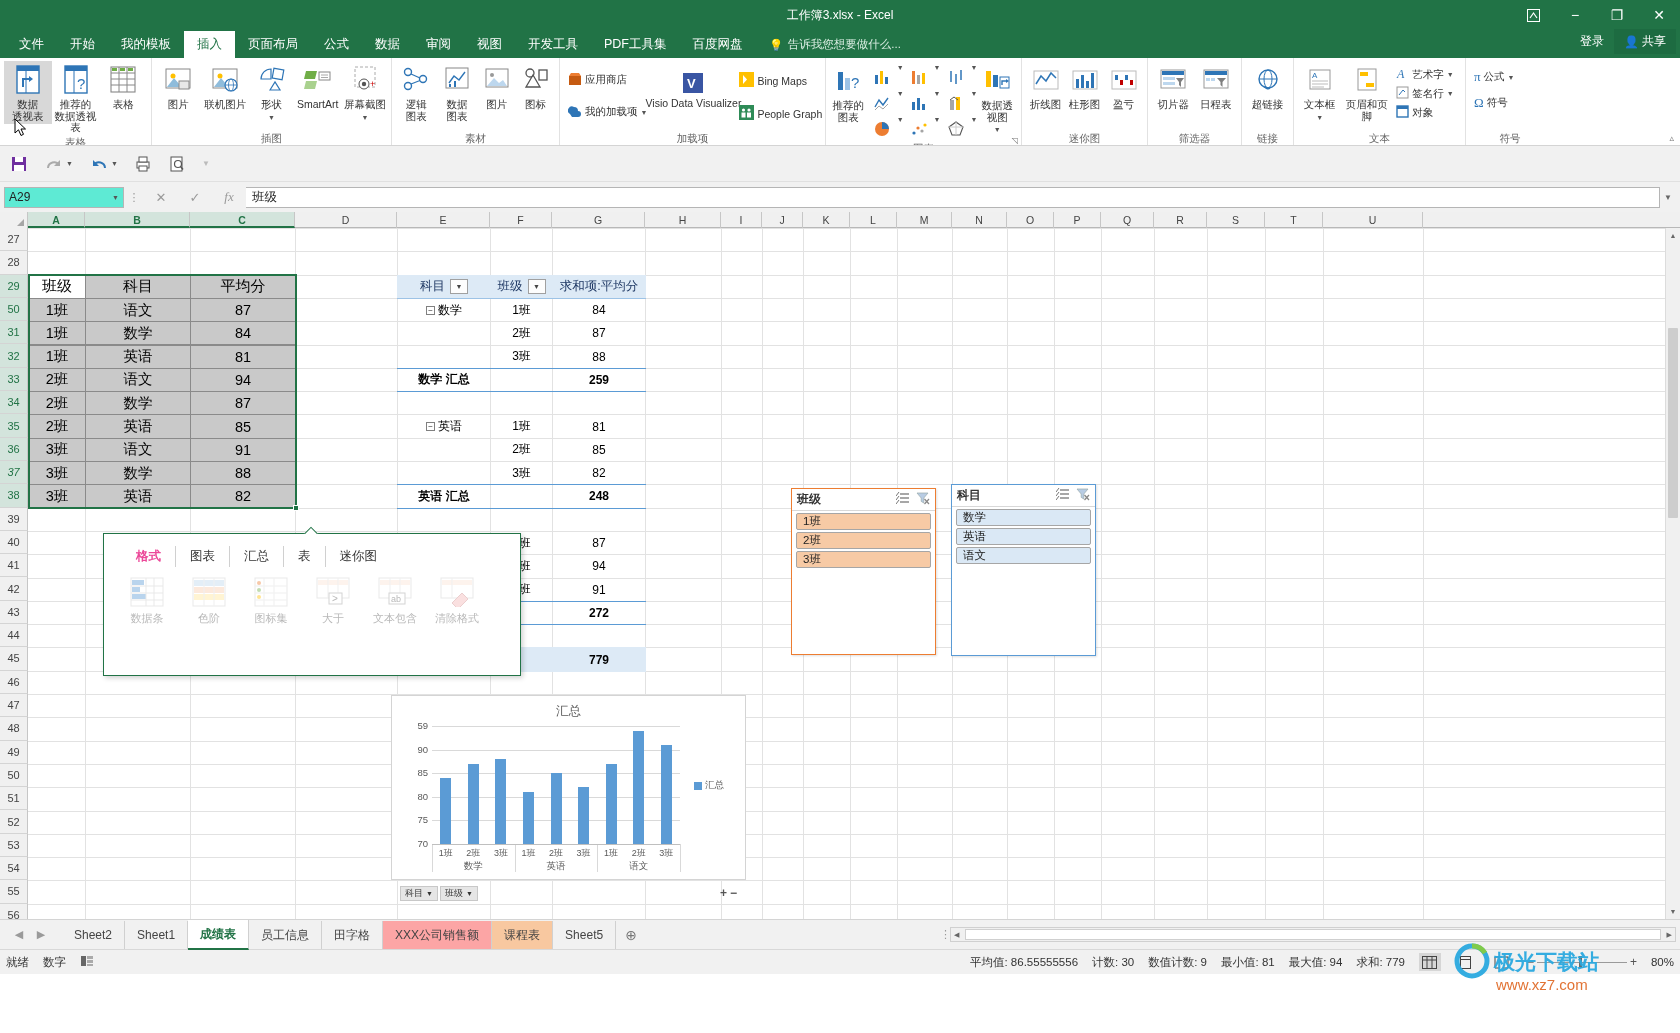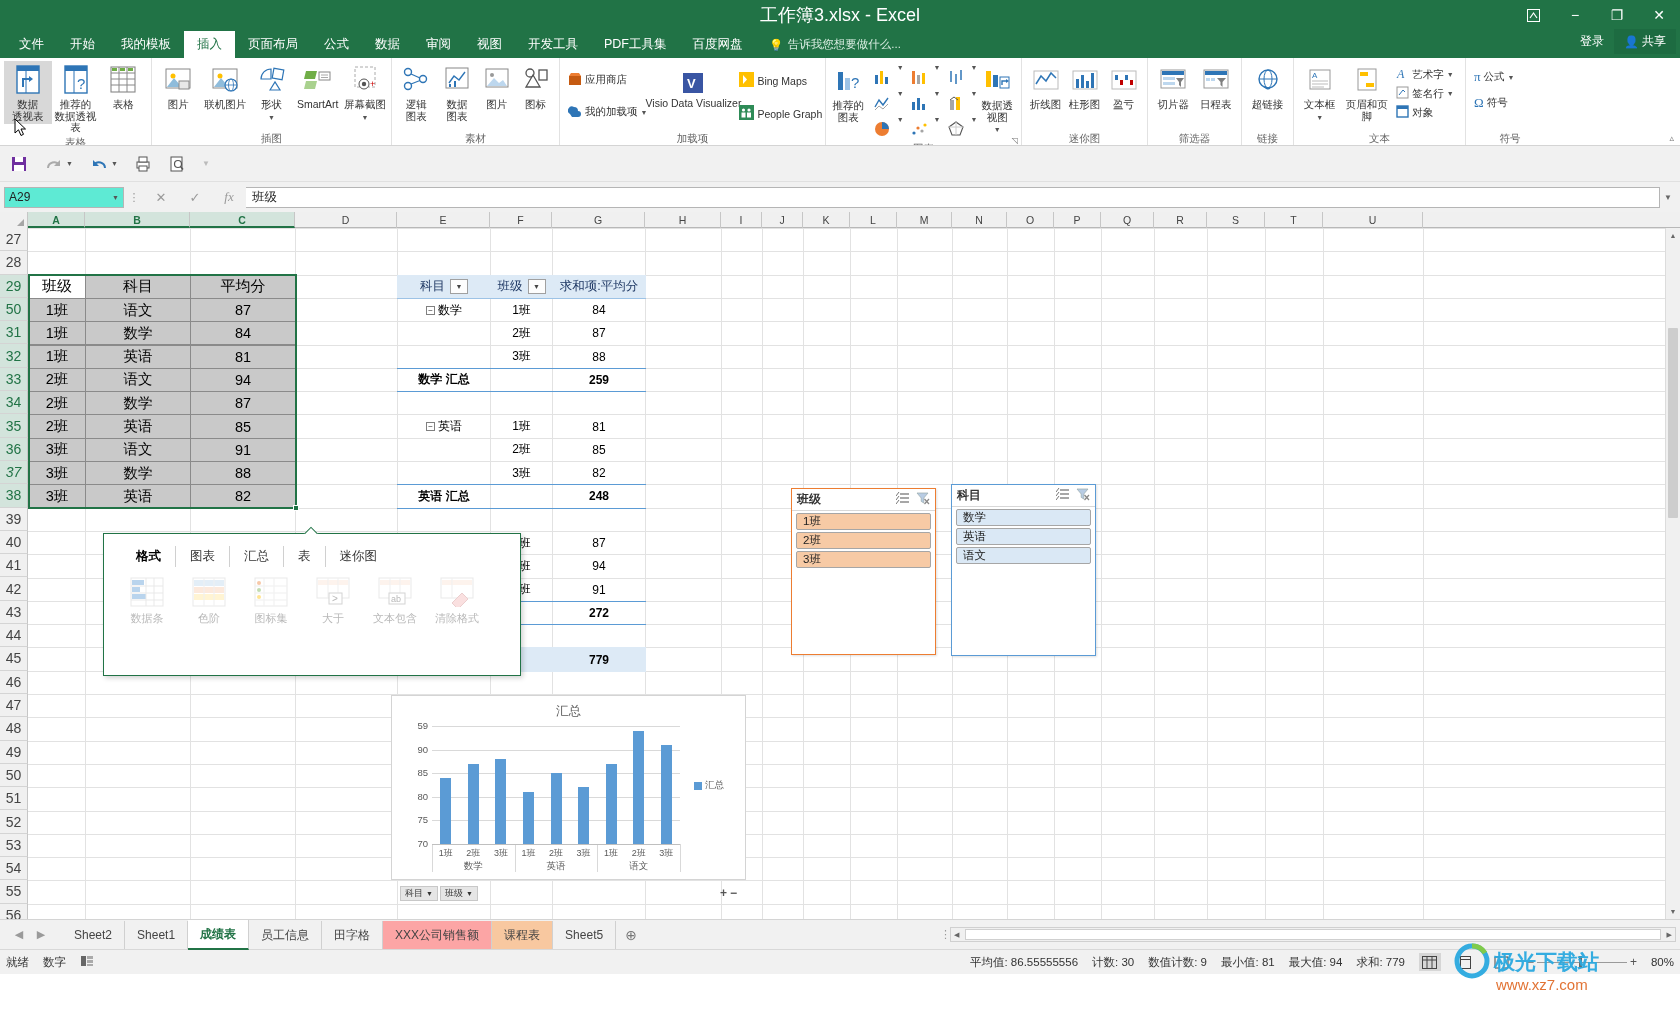--- a/index.html
+++ b/index.html
@@ -10,21 +10,21 @@
     font-size:12px; color:#222; background:#fff;
     -webkit-font-smoothing:antialiased;
   }
   
   #titlebar {
     height:30px; background:#217346; color:#fff;
     display:flex; align-items:center; position:relative;
   }
   #titlebar .title {
     position:absolute; left:0; right:0; text-align:center;
-    font-size:18px; color:#fff; line-height:30px;
+    font-size:12px; color:#fff; line-height:30px;
   }
   #titlebar .winbtns {
     position:absolute; right:0; top:0; height:30px;
     display:flex; align-items:center;
   }
   #titlebar .winbtn {
     width:42px; height:30px; display:flex; align-items:center;
     justify-content:center; color:#fff; font-size:14px; cursor:default;
   }
   
@@ -128,21 +128,21 @@
     height:16px; border-right:1px solid #c6c6c6; text-align:center;
     font-size:10.5px; line-height:16px; color:#444; cursor:default;
   }
   .ch.sel { background:#d3e4dc; color:#217346; font-weight:bold; border-bottom:2px solid #217346; }
   #rowhdr {
     position:absolute; top:16px; left:0; width:28px; z-index:4;
     background:#f0f0f0;
   }
   .rh {
     width:28px; border-bottom:1px solid #d4d4d4; border-right:1px solid #c6c6c6;
-    text-align:center; font-size:14px; color:#444; cursor:default;
+    text-align:center; font-size:11px; color:#444; cursor:default;
     display:flex; align-items:center; justify-content:center;
   }
   .rh.sel { background:#d3e4dc; color:#217346; }
   #cells {
     position:absolute; top:16px; left:28px; width:1652px; height:691px;
     overflow:hidden;
   }
   .gridlines { position:absolute; inset:0; }
   .vline { position:absolute; top:0; bottom:0; width:1px; background:#e2e2e2; }
   .hline { position:absolute; left:0; right:0; height:1px; background:#e2e2e2; }
@@ -201,21 +201,21 @@
     box-shadow:2px 2px 5px rgba(0,0,0,.18);
   }
   #qa .qtabs {
     display:flex; align-items:center; padding:12px 18px 6px 18px; gap:0;
   }
   #qa .qtab {
     padding:2px 14px; font-size:12.5px; color:#333; cursor:default;
     border-right:1px solid #d0d0d0;
   }
   #qa .qtab:last-child { border-right:none; }
-  #qa .qtab.active { color:#000000; font-weight:bold; }
+  #qa .qtab.active { color:#ec4899; font-weight:bold; }
   #qa .qitems { display:flex; padding:4px 12px 0 12px; }
   #qa .qitem {
     width:62px; display:flex; flex-direction:column; align-items:center;
     gap:4px; cursor:default; opacity:.42;
   }
   #qa .qitem .qic { width:34px; height:30px; }
   #qa .qitem .qlb { font-size:11px; color:#555; }
   #qa .qhint { font-size:10.5px; color:#8a8a8a; padding:12px 0 0 18px; }
   #qa .pointer {
     position:absolute; top:-8px; left:199px; width:16px; height:8px;

